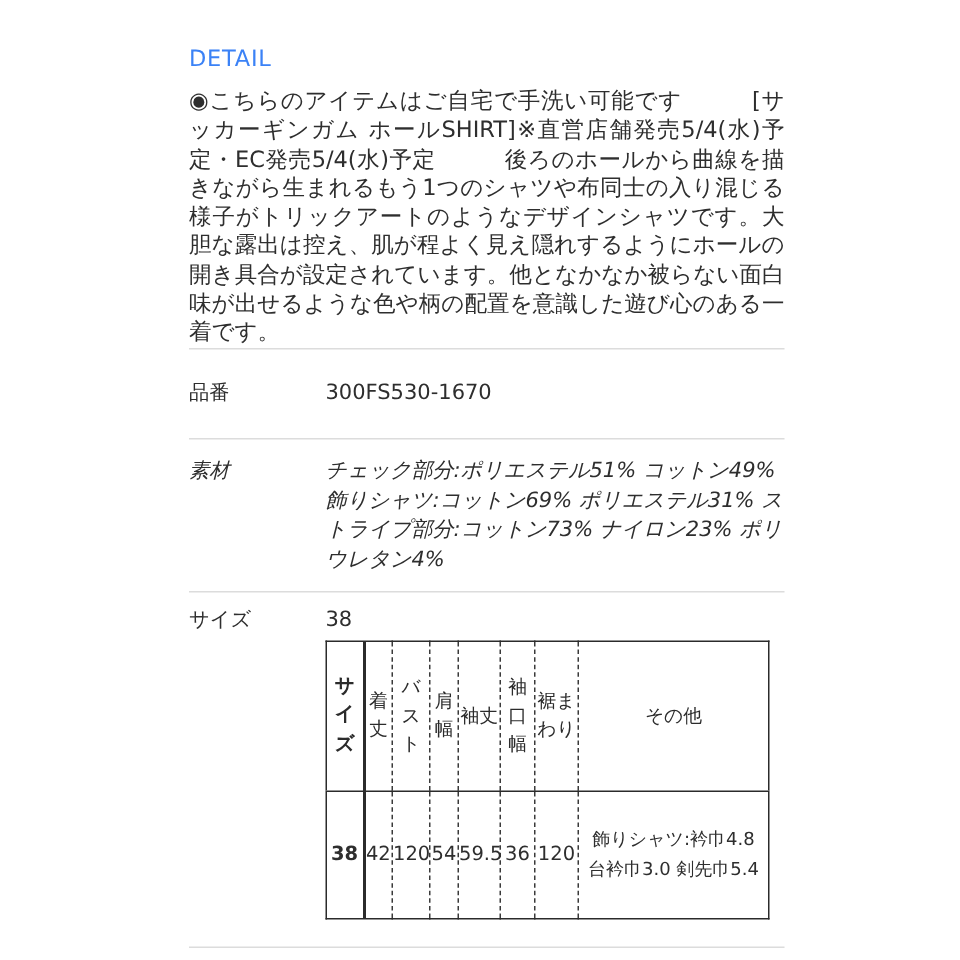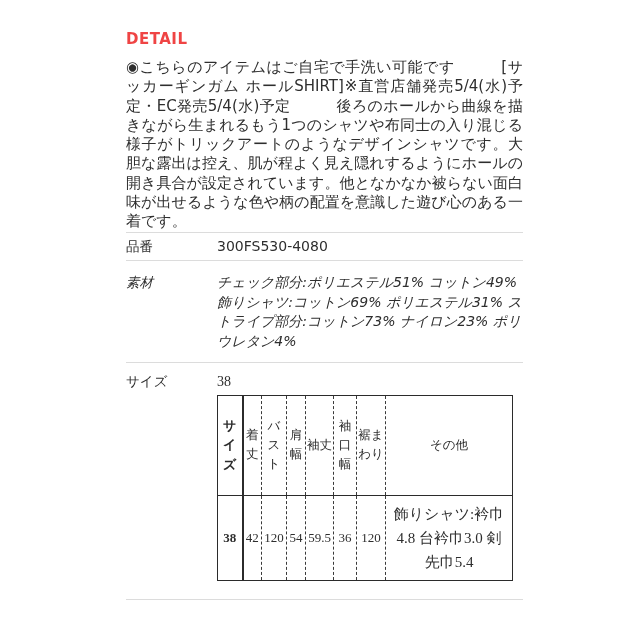--- a/index.html
+++ b/index.html
@@ -15,23 +15,23 @@
   .page {
     position: absolute;
     left: 126px;
     top: 30px;
     width: 397px;
   }
   .detail-title {
     font-size: 15px;
     line-height: 18px;
     letter-spacing: 0.5px;
-    color: #ef4444;
+    color: #3b82f6;
     margin: 0 0 10px 0;
-    font-weight: 700;
+    font-weight: 400;
   }
   .description {
     font-size: 15px;
     line-height: 19.3px;
     color: #2e2e2e;
     margin: 0;
     text-align: justify;
   }
   .spec-row {
     display: flex;
@@ -43,23 +43,23 @@
     font-size: 13.5px;
     line-height: 19.5px;
     color: #2e2e2e;
   }
   .spec-value {
     flex: 1;
     font-size: 14px;
     line-height: 19.5px;
     color: #2e2e2e;
   }
-  .row-pad-s   { padding: 4px 0; }
+  .row-pad-s   { padding: 20px 0; }
   .row-material{ padding: 12px 0 11px; font-style: italic; }
-  .row-size    { padding: 9px 0 18px; font-family: Liberation Serif, serif; }
+  .row-size    { padding: 9px 0 18px; }
   .row-model   { padding: 16px 0 10px; }
 
   table.size-table {
     border-collapse: collapse;
     table-layout: fixed;
     width: 295px;
     margin-top: 3px;
     border: 1.5px solid #2b2b2b;
   }
   .size-table thead tr { height: 100px; }
@@ -75,37 +75,37 @@
     line-height: 1.5;
     white-space: pre-line;
     color: #2b2b2b;
   }
   .size-table thead tr { border-bottom: 1.5px solid #2b2b2b; }
   .col-size { border-right: 2px solid #2b2b2b; }
   th.col-size, td.col-size { font-weight: 700; font-size: 13px; }
   .dashed { border-left: 1px dashed #3a3a3a; }
   .size-table td { font-size: 13px; }
   td.col-other {
-    font-size: 15px;
+    font-size: 12px;
     line-height: 1.6;
     padding: 0 5px;
   }
 </style>
 </head>
 <body>
 
 <div class="page">
 
   <h1 class="detail-title">DETAIL</h1>
 
   <p class="description">◉こちらのアイテムはご自宅で手洗い可能です　　　[サッカーギンガム ホールSHIRT]※直営店舗発売5/4(水)予定・EC発売5/4(水)予定　　　後ろのホールから曲線を描きながら生まれるもう1つのシャツや布同士の入り混じる様子がトリックアートのようなデザインシャツです。大胆な露出は控え、肌が程よく見え隠れするようにホールの開き具合が設定されています。他となかなか被らない面白味が出せるような色や柄の配置を意識した遊び心のある一着です。</p>
 
   <div class="spec-row row-pad-s">
     <div class="spec-label">品番</div>
-    <div class="spec-value">300FS530-4080</div>
+    <div class="spec-value">300FS530-1670</div>
   </div>
 
   <div class="spec-row row-material">
     <div class="spec-label">素材</div>
     <div class="spec-value">チェック部分:ポリエステル51% コットン49% 飾りシャツ:コットン69% ポリエステル31% ストライプ部分:コットン73% ナイロン23% ポリウレタン4%</div>
   </div>
 
 
   <div class="spec-row row-size">
     <div class="spec-label">サイズ</div>

